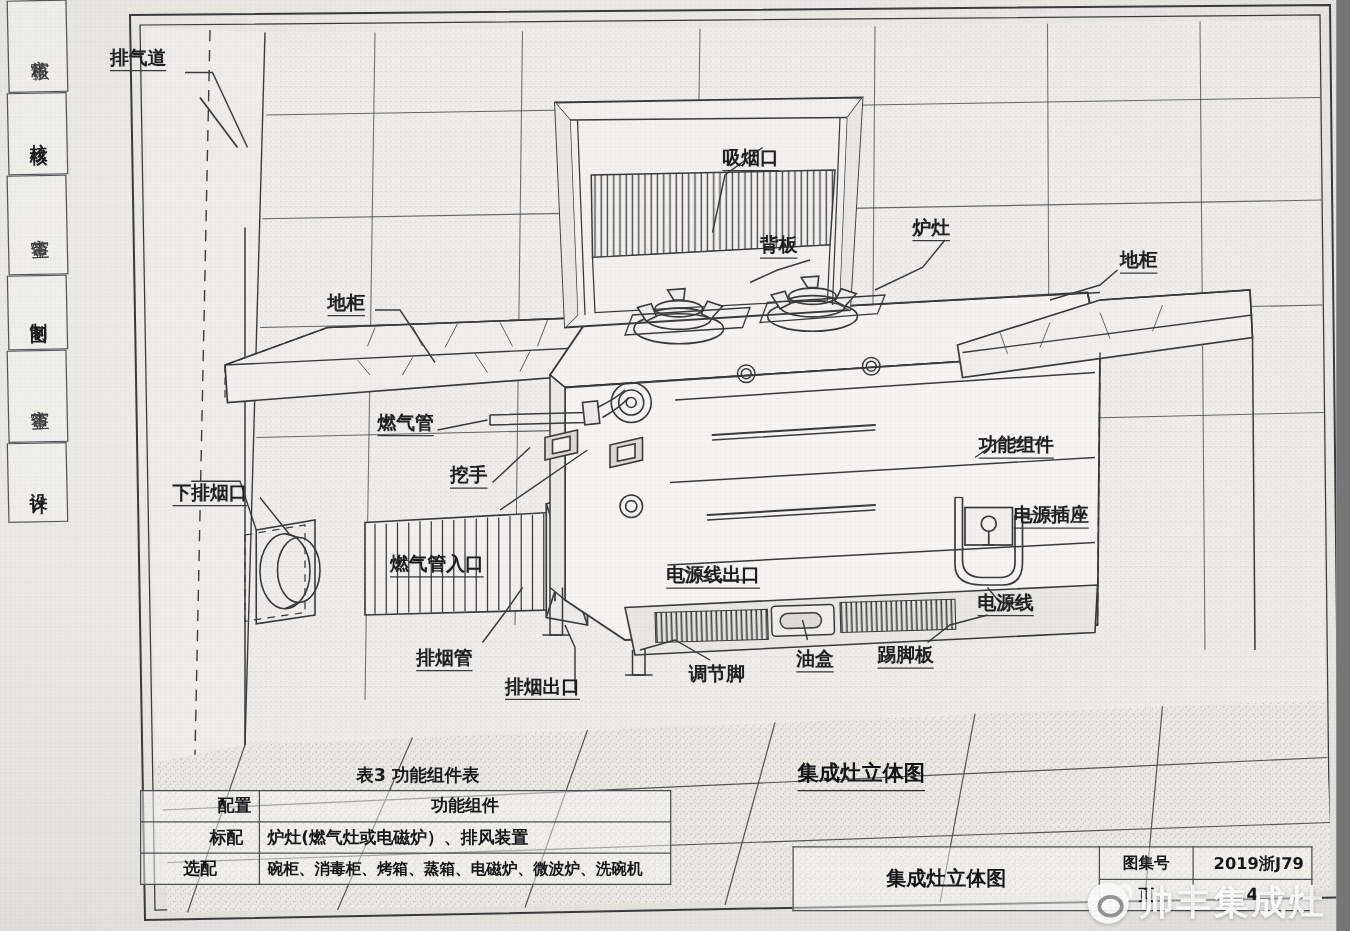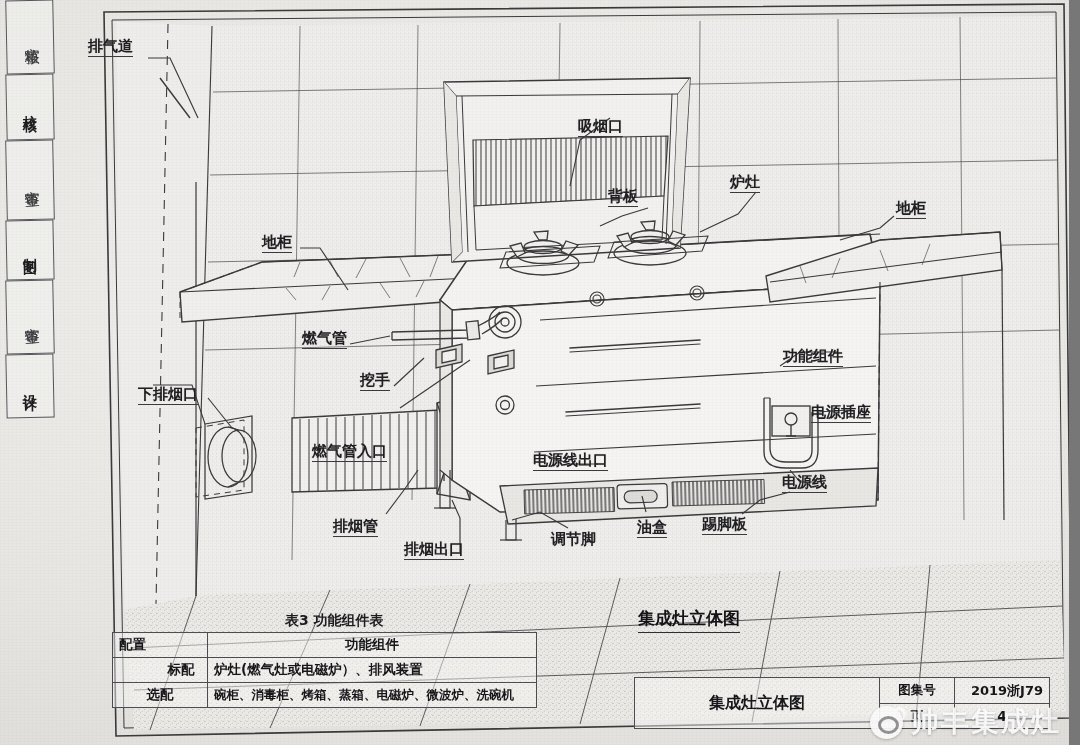--- a/index.html
+++ b/index.html
@@ -417,21 +417,21 @@
     <span class="lbl ul" style="left:782px;top:474px;">电源线</span>
     <span class="lbl ul" style="left:811px;top:404px;">电源插座</span>
     <span class="lbl ul" style="left:783px;top:348px;">功能组件</span>
   </div>
 
   <div class="cap" style="left:285px;top:612px;">表3  功能组件表</div>
 
   <table class="tbl" style="left:112px;top:632px;width:425px;">
     <tbody>
         <tr>
-      <td style="width:82px;text-align:left;">配置</td>
+      <td style="width:82px;text-align:right;">配置</td>
       <td style="text-align:center;">功能组件</td>
     </tr>
     <tr>
       <td style="text-align:center;padding-left:48px;">标配</td>
       <td>炉灶(燃气灶或电磁炉）、排风装置</td>
     </tr>
     <tr>
       <td style="text-align:center;">选配</td>
       <td style="font-size:12.5px;">碗柜、消毒柜、烤箱、蒸箱、电磁炉、微波炉、洗碗机</td>
     </tr>

